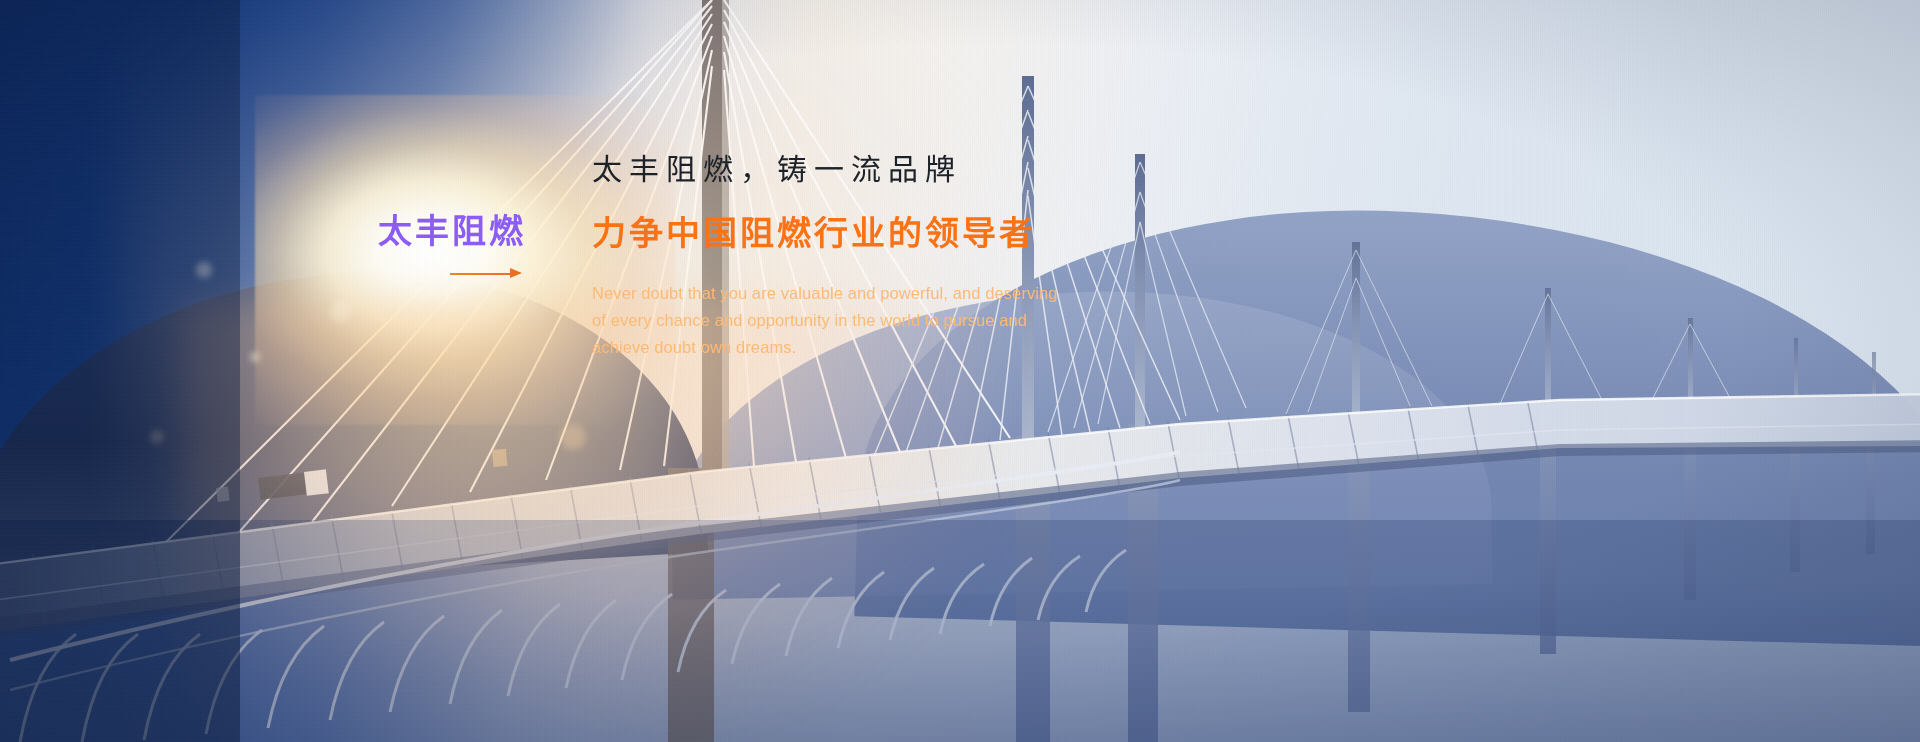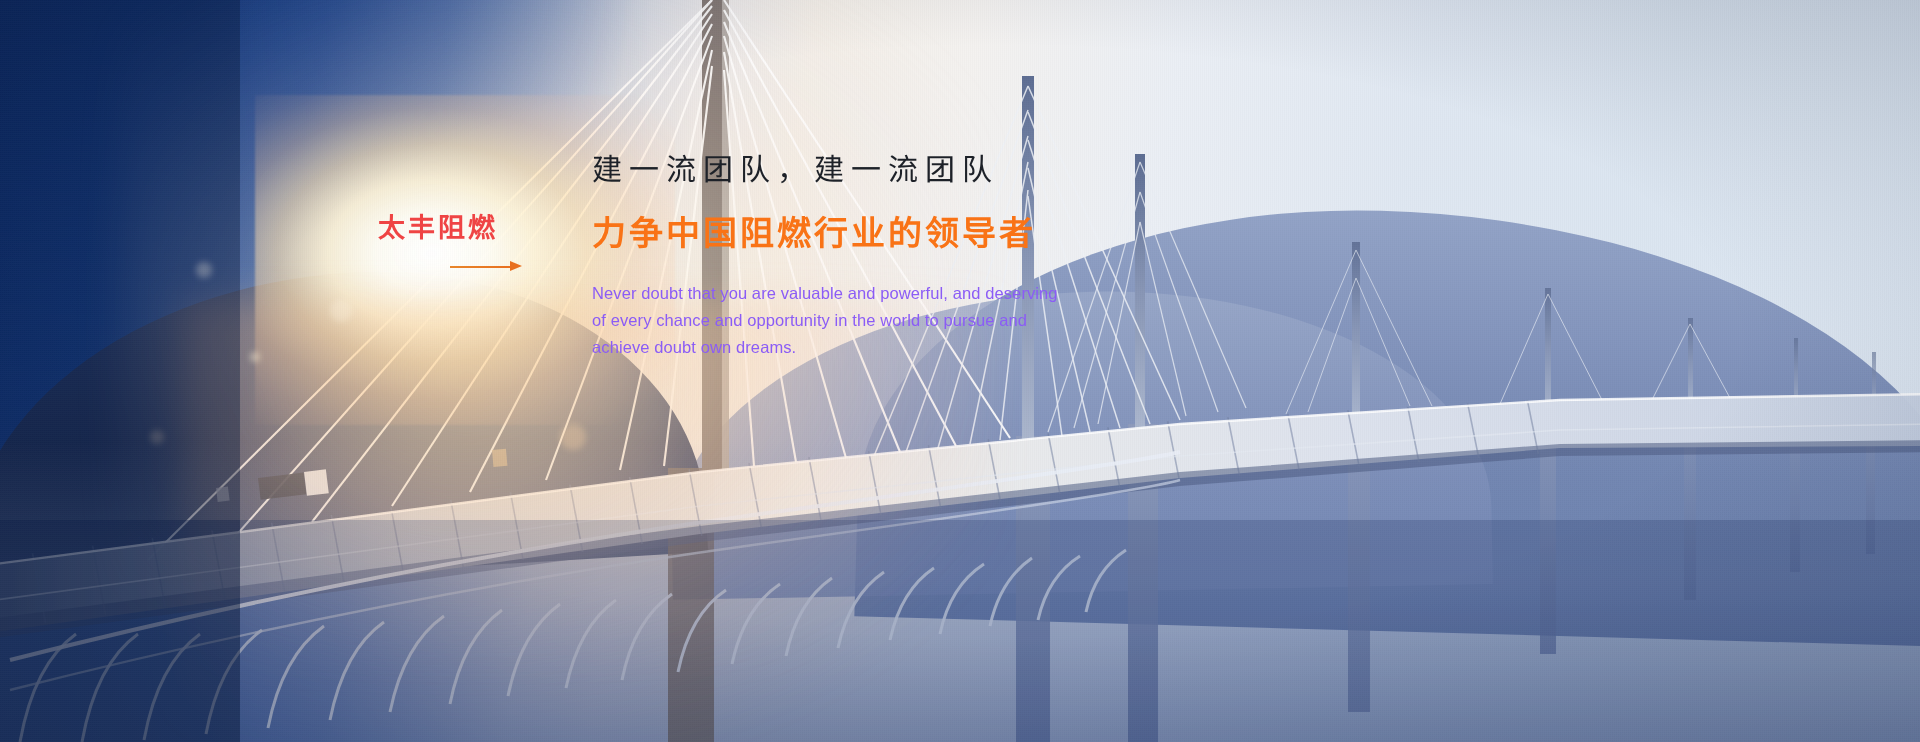--- a/index.html
+++ b/index.html
@@ -111,21 +111,21 @@
       repeating-linear-gradient(0deg, rgba(255,255,255,.045) 0 1px, rgba(0,0,0,0) 1px 2px),
       repeating-linear-gradient(90deg, rgba(0,0,0,.035) 0 1px, rgba(0,0,0,0) 1px 2px);
   }
 
   
   .content { position:absolute; inset:0; }
 
   .logo-block { position:absolute; left:378px; top:214px; width:160px; }
   .logo-text {
     font-family:"DejaVu Sans","Liberation Sans",sans-serif;
-    font-size:27px; font-weight:700; color:#ef4444;
+    font-size:34px; font-weight:700; color:#8b5cf6;
     letter-spacing:3px; line-height:1; white-space:nowrap;
   }
   .logo-arrow { position:relative; margin-top:20px; margin-left:72px; width:72px; height:12px; }
   .logo-arrow .shaft {
     position:absolute; left:0; top:5px; width:62px; height:2px;
     background:linear-gradient(90deg,#e8862a 0%,#e8701f 100%);
   }
   .logo-arrow .head {
     position:absolute; right:0; top:0; width:0; height:0;
     border-left:12px solid #e8701f;
@@ -141,21 +141,21 @@
     letter-spacing:7px; line-height:1.35; white-space:nowrap;
   }
   .h-line2 {
     font-family:"DejaVu Sans","Liberation Sans",sans-serif;
     font-size:34px; font-weight:700; color:#f97316;
     letter-spacing:3px; line-height:1.35; margin-top:20px; white-space:nowrap;
   }
   .h-para {
     margin-top:24px;
     font-family:"Liberation Sans","DejaVu Sans",sans-serif;
-    font-size:16.5px; font-weight:400; color:#8b5cf6;
+    font-size:16.5px; font-weight:400; color:#fdba74;
     line-height:1.62; letter-spacing:.1px;
   }
   .h-para span { display:block; }
 </style>
 </head>
 <body>
 
 <div class="stage">
 
   <div class="sky"></div>
@@ -360,21 +360,21 @@
 
     <div class="logo-block">
       <div class="logo-text">太丰阻燃</div>
       <div class="logo-arrow">
         <div class="shaft"></div>
         <div class="head"></div>
       </div>
     </div>
 
     <div class="headline-block">
-      <div class="h-line1">建一流团队，建一流团队</div>
+      <div class="h-line1">太丰阻燃，铸一流品牌</div>
       <div class="h-line2">力争中国阻燃行业的领导者</div>
       <div class="h-para">
         <span>Never doubt that you are valuable and powerful, and deserving</span>
         <span> of every chance and opportunity in the world to pursue and</span>
         <span>achieve doubt own dreams.</span>
       </div>
     </div>
 
   </div>
 </div>

